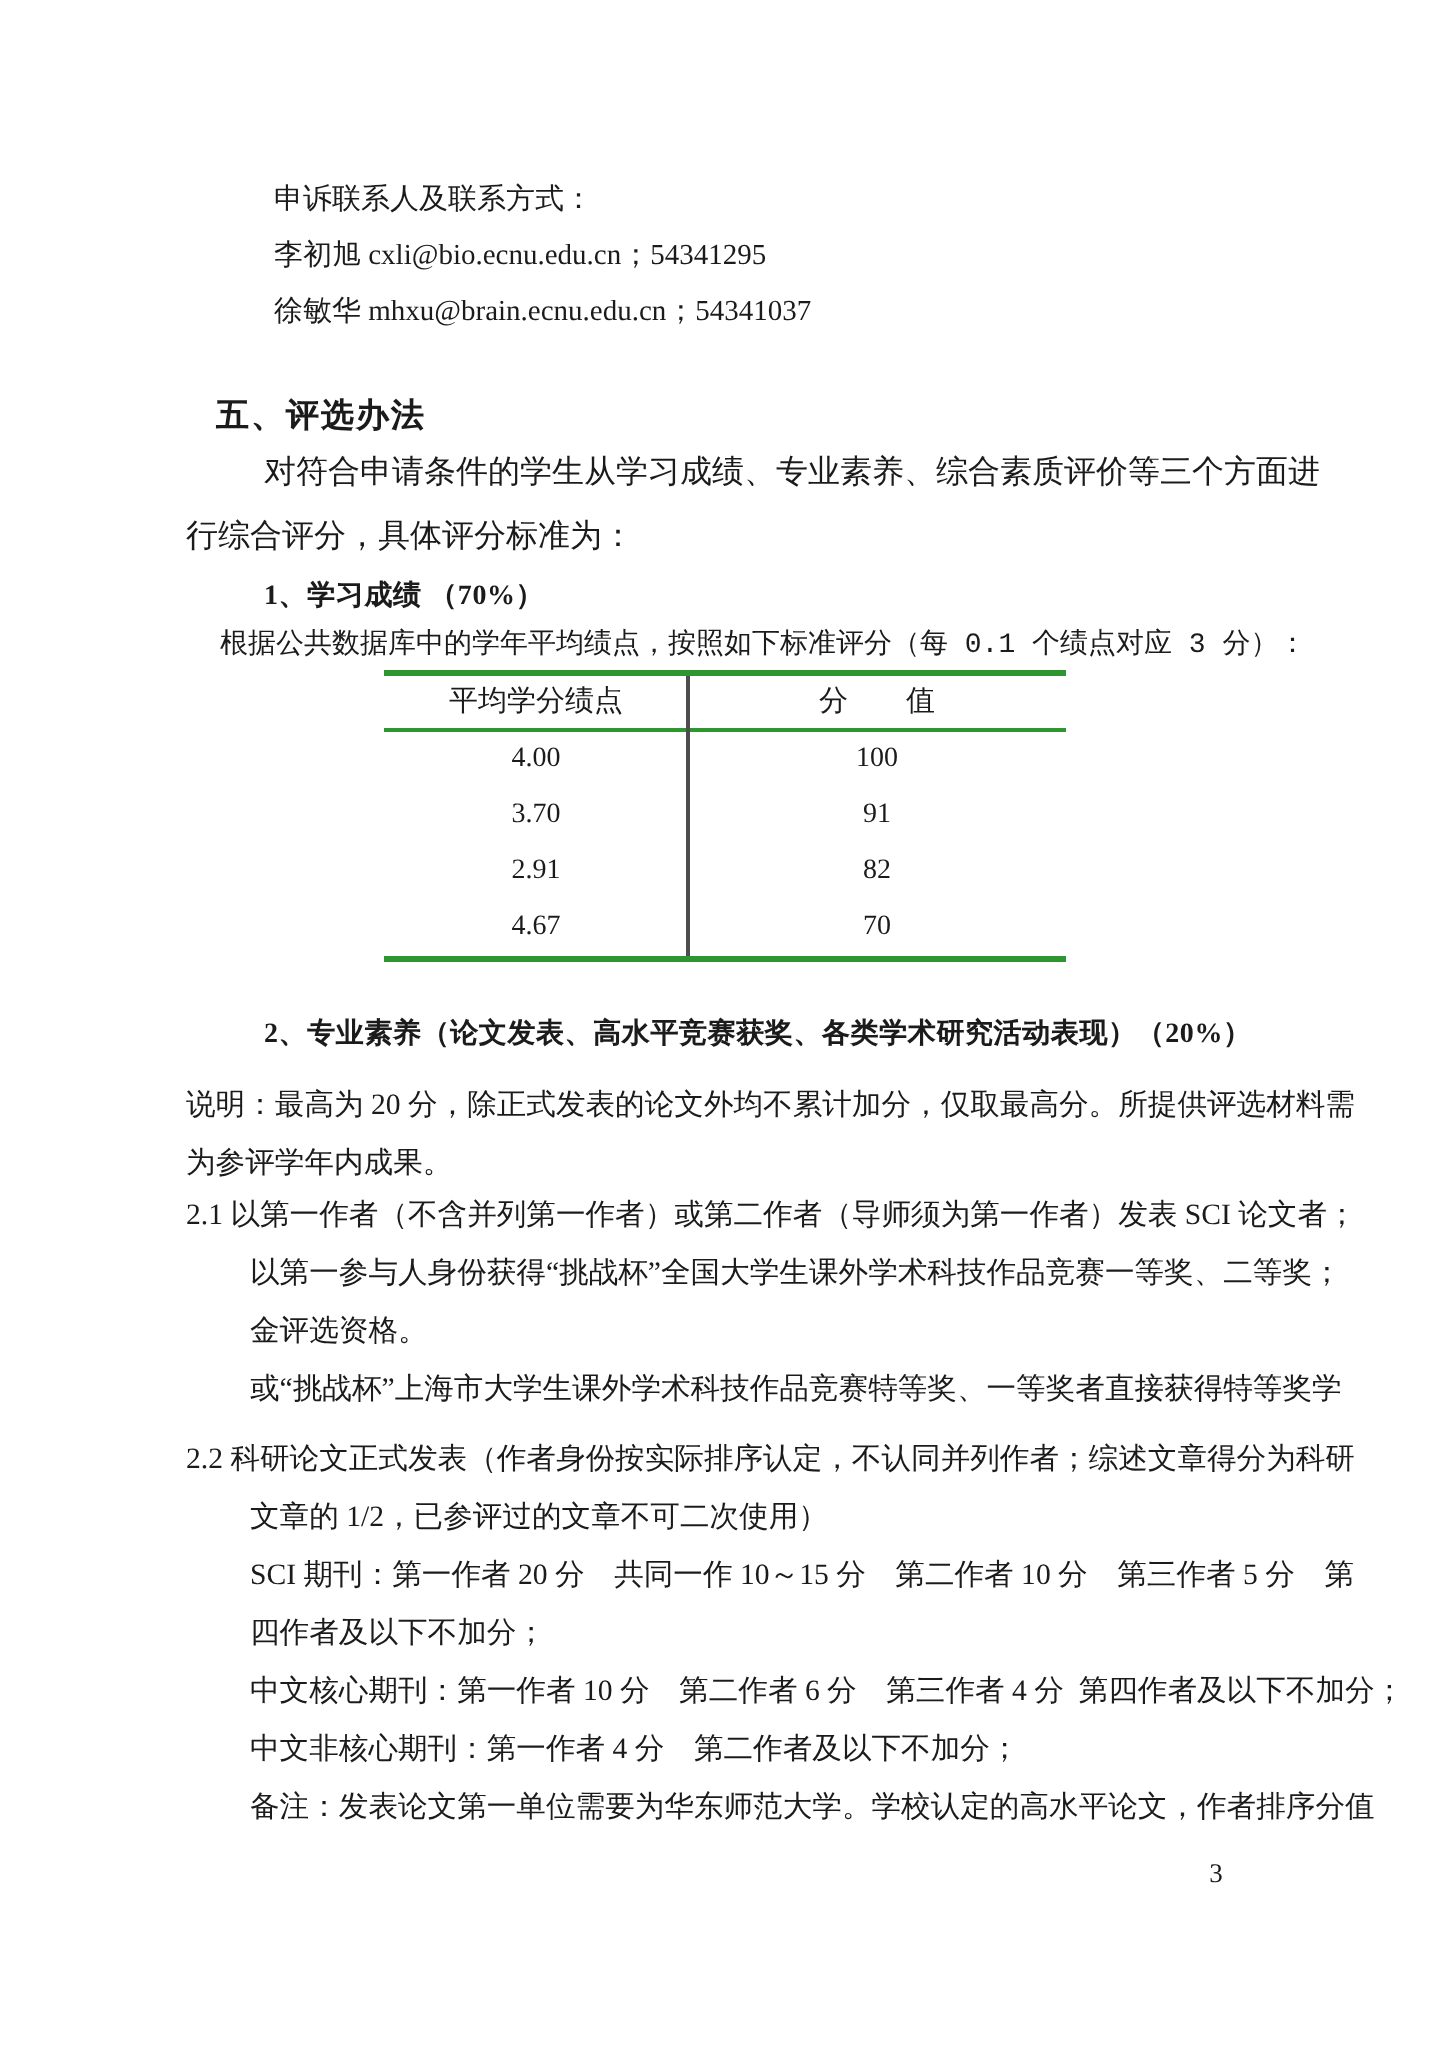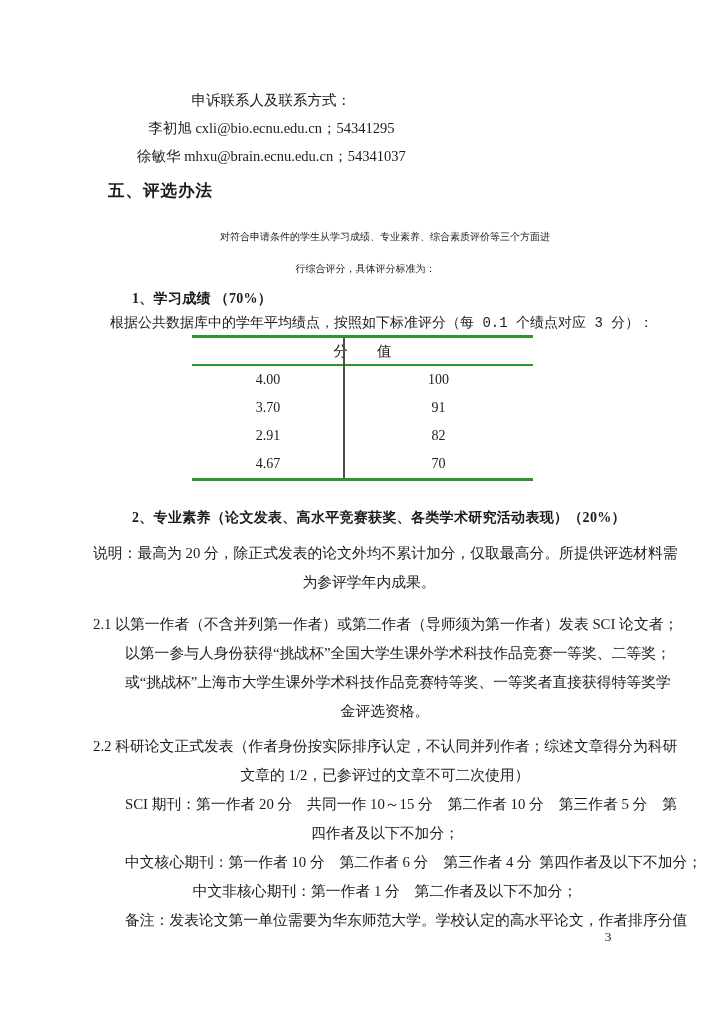--- a/index.html
+++ b/index.html
@@ -9,42 +9,42 @@
   }
   body {
     width: 724px;
     height: 1024px;
     position: relative;
     font-family: "Liberation Serif", "DejaVu Serif", serif;
     color: #1b1b1b;
     overflow: hidden;
   }
   .abs { position: absolute; }
-  .line { white-space: pre; text-align: center; }
+  .line { white-space: pre; }
 
   
   #contact {
     left: 137px; top: 86px;
     font-size: 14.5px;
     line-height: 28px;
   }
 
   
   #h-section {
-    left: 108px; top: 181px;
+    left: 108px; top: 198px;
     font-size: 16.5px;
     font-weight: bold;
     letter-spacing: 1px;
     line-height: 20px;
   }
 
   
   #intro {
     left: 93px; top: 221px; width: 545px;
-    font-size: 10px;
+    font-size: 16px;
     line-height: 31.5px;
   }
   #intro .line:first-child { text-indent: 39px; }
 
   
   .h-sub {
     font-weight: bold;
     font-size: 14px;
     line-height: 20px;
     letter-spacing: 0.3px;
@@ -97,21 +97,20 @@
     font-size: 14.8px;
     line-height: 29px;
     margin-top: 11px;
   }
 
   
   .hang {
     font-size: 14.8px;
     line-height: 29px;
     width: 552px;
-    margin-top: 16px;
   }
   .hang .line + .line { margin-left: 32px; }
   #item-2-1 { left: 93px; top: 594px; }
   #item-2-2 { left: 93px; top: 716px; }
 
   
   #pagenum {
     left: 598px; top: 929px; width: 20px;
     text-align: center;
     font-size: 13.5px;
@@ -132,20 +131,21 @@
     <div class="line">对符合申请条件的学生从学习成绩、专业素养、综合素质评价等三个方面进</div>
     <div class="line">行综合评分，具体评分标准为：</div>
   </div>
 
 <div class="abs h-sub" id="h-item1">1、学习成绩 （70%）</div>
 
 <div class="abs" id="item1-desc">根据公共数据库中的学年平均绩点，按照如下标准评分（每 0.1 个绩点对应 3 分）：</div>
 
 <div class="abs" id="gpa-table">
   <div class="t-head">
+    <div class="t-c1">平均学分绩点</div>
     <div class="t-c2">分　　值</div>
   </div>
   <div class="t-body">
       <div class="t-row">
         <div class="t-c1">4.00</div>
         <div class="t-c2">100</div>
       </div>
       <div class="t-row">
         <div class="t-c1">3.70</div>
         <div class="t-c2">91</div>
@@ -165,27 +165,27 @@
 <div class="abs h-sub" id="h-item2">2、专业素养（论文发表、高水平竞赛获奖、各类学术研究活动表现）（20%）</div>
 
 <div class="abs" id="item2-note">
     <div class="line">说明：最高为 20 分，除正式发表的论文外均不累计加分，仅取最高分。所提供评选材料需</div>
     <div class="line">为参评学年内成果。</div>
   </div>
 
 <div class="abs hang" id="item-2-1">
     <div class="line">2.1 以第一作者（不含并列第一作者）或第二作者（导师须为第一作者）发表 SCI 论文者；</div>
     <div class="line">以第一参与人身份获得“挑战杯”全国大学生课外学术科技作品竞赛一等奖、二等奖；</div>
+    <div class="line">金评选资格。</div>
     <div class="line">或“挑战杯”上海市大学生课外学术科技作品竞赛特等奖、一等奖者直接获得特等奖学</div>
-    <div class="line">金评选资格。</div>
   </div>
 
 <div class="abs hang" id="item-2-2">
     <div class="line">2.2 科研论文正式发表（作者身份按实际排序认定，不认同并列作者；综述文章得分为科研</div>
     <div class="line">文章的 1/2，已参评过的文章不可二次使用）</div>
     <div class="line">SCI 期刊：第一作者 20 分　共同一作 10～15 分　第二作者 10 分　第三作者 5 分　第</div>
     <div class="line">四作者及以下不加分；</div>
     <div class="line">中文核心期刊：第一作者 10 分　第二作者 6 分　第三作者 4 分  第四作者及以下不加分；</div>
-    <div class="line">中文非核心期刊：第一作者 1 分　第二作者及以下不加分；</div>
+    <div class="line">中文非核心期刊：第一作者 4 分　第二作者及以下不加分；</div>
     <div class="line">备注：发表论文第一单位需要为华东师范大学。学校认定的高水平论文，作者排序分值</div>
   </div>
 
 <div class="abs" id="pagenum">3</div>
 
 </body></html>

